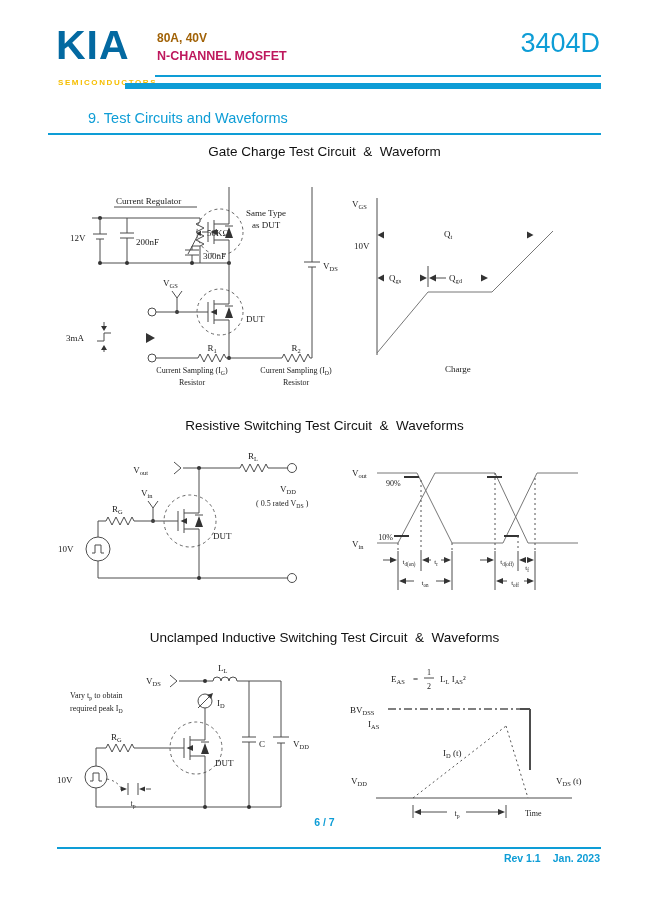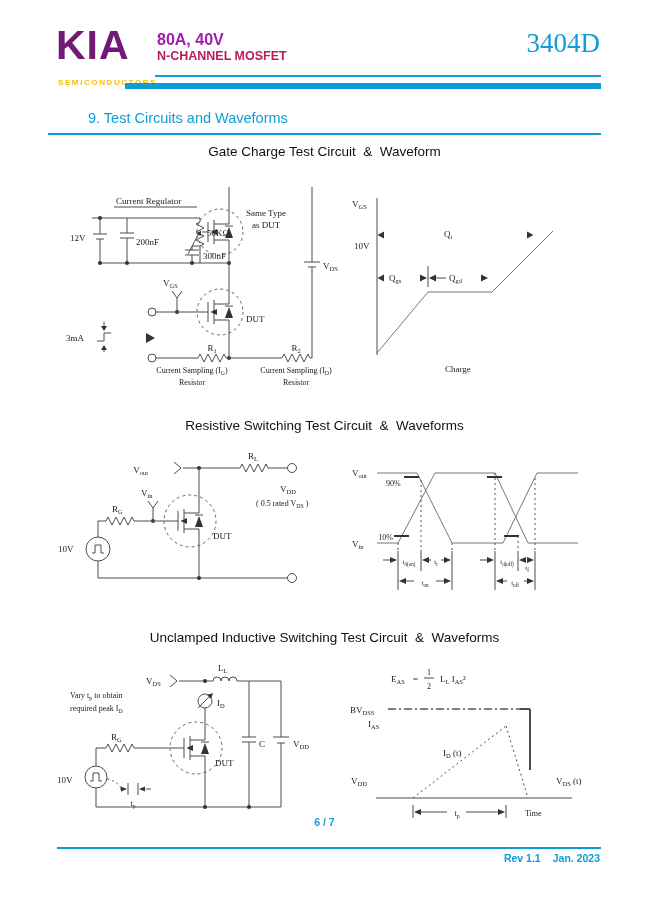--- a/index.html
+++ b/index.html
@@ -1,23 +1,23 @@
 <!DOCTYPE html>
 <html><head>
 <meta charset="utf-8">
 <style>
   html,body{margin:0;padding:0;background:#fff;}
   .page{position:relative;width:649px;height:917px;background:#fff;overflow:hidden;
         font-family:"Liberation Sans",sans-serif;}
   .abs{position:absolute;}
-  .logo{left:56px;top:22px;font-size:41px;font-weight:900;color:#701a75;letter-spacing:1px;}
+  .logo{left:56px;top:22px;font-size:41px;font-weight:900;color:#0369a1;letter-spacing:1px;}
   .logosub{left:58px;top:78px;font-size:8px;font-weight:bold;color:#F6BE00;letter-spacing:1.6px;}
-  .rating{left:157px;top:31px;font-size:16px;font-weight:bold;color:#a21caf;}
+  .rating{left:157px;top:31px;font-size:12px;font-weight:bold;color:#a16207;}
   .device{left:157px;top:49px;font-size:12.5px;font-weight:bold;color:#be185d;}
-  .part{right:49px;top:28px;font-size:27px;font-weight:500;color:#0E9DD6;font-family:Liberation Serif, serif;}
+  .part{right:49px;top:28px;font-size:27px;font-weight:500;color:#0E9DD6;}
   .hr-thin{left:155px;top:75px;width:446px;height:1.5px;background:#0E9DD6;}
   .hr-thick{left:125px;top:83px;width:476px;height:6px;background:#0E9DD6;}
   .sec-head{left:62px;top:110px;font-size:14.5px;color:#0E9DD6;margin-left:26px;}
   .sec-rule{left:48px;top:133px;width:553px;height:1.5px;background:#0E9DD6;}
   .fig-title{left:0;width:649px;text-align:center;font-size:13.5px;font-weight:normal;color:#111;white-space:pre;}
   .t1{top:144px;} .t2{top:418px;} .t3{top:630px;}
   svg{position:absolute;left:0;}
   svg text{font-family:"Liberation Serif",serif;fill:#222;font-size:9px;}
   .wire{stroke:#4d4d4d;stroke-width:1;fill:none;}
   .wire2{stroke:#4d4d4d;stroke-width:2;fill:none;}

